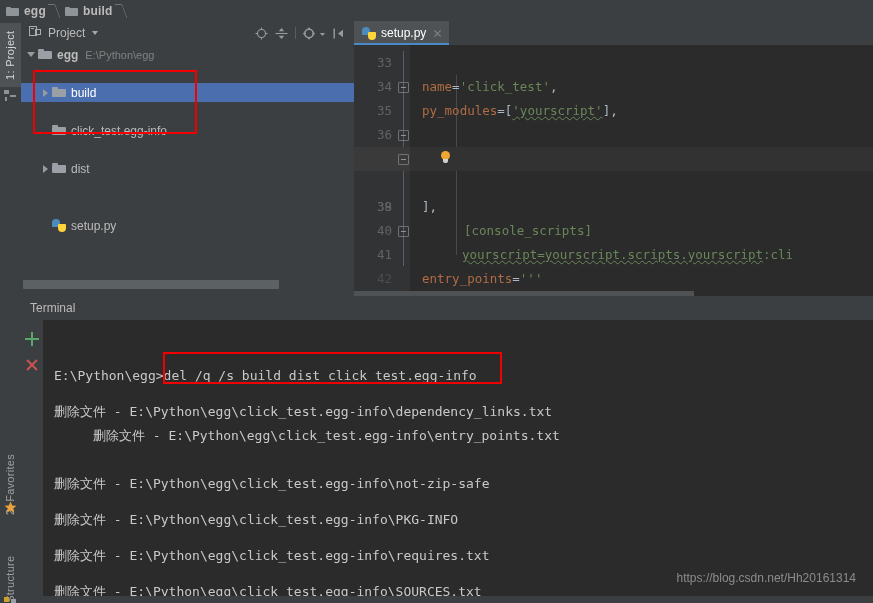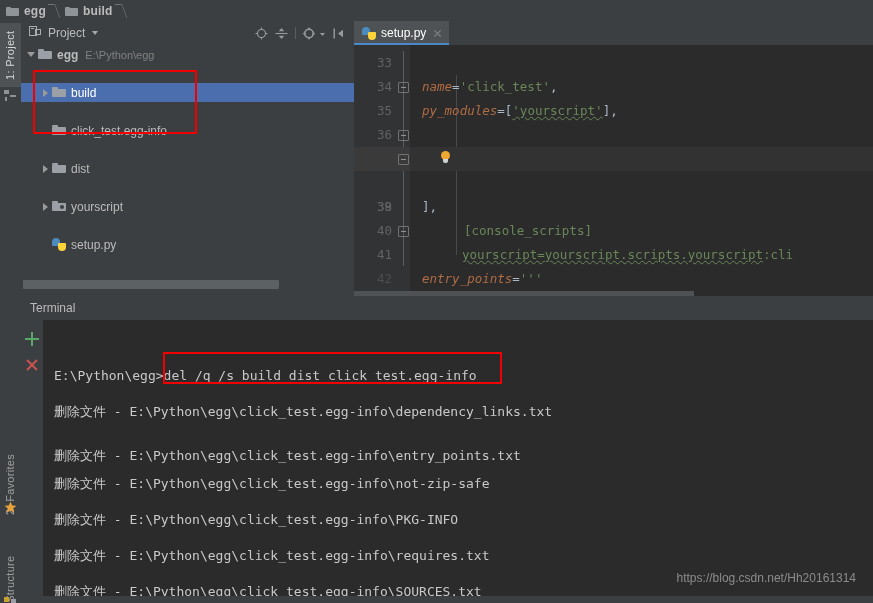--- a/index.html
+++ b/index.html
@@ -151,21 +151,21 @@
   .codeline{
     position:absolute;left:0;width:519px;height:24px;line-height:24px;white-space:pre;
   }
   .codeline.hl{background:#323232;}
   .codeline.hl .gbg{position:absolute;left:0;top:0;width:56px;height:24px;background:#3a3a3a;}
   .lnum{
     position:absolute;left:0;width:38px;text-align:right;color:#606366;font-size:12.5px;
     font-family:"DejaVu Sans Mono", monospace;
   }
   .codetext{position:absolute;left:68px;}
-  .k-arg{color:#b06c44;font-style:italic;}
+  .k-arg{color:#b06c44;}
   .k-str{color:#6a8759;}
   .k-pun{color:#a9b7c6;}
   .squig{
     text-decoration:underline;
     text-decoration-style:wavy;
     text-decoration-color:#6a8759;
     text-decoration-thickness:1px;
   }
   .fold{
     position:absolute;left:44px;top:7px;width:11px;height:11px;
@@ -334,27 +334,20 @@
         <span class="ficon plain"></span>
         <span class="lbl">click_test.egg-info</span>
       </div>
 
       <div class="row" style="top:57px;padding-left:20px;">
         <span class="arrow closed"></span>
         <span class="ficon plain"></span>
         <span class="lbl">dist</span>
       </div>
 
-      <div class="row" style="top:76px;padding-left:20px;">
-        <span class="arrow closed"></span>
-        <span class="ficon src">
-            <span class="dot"></span>
-          </span>
-        <span class="lbl">yourscript</span>
-      </div>
 
       <div class="row" style="top:95px;padding-left:20px;">
         <span class="arrow"></span>
         <span class="pyicon">
             <span class="b"></span>
             <span class="y"></span>
           </span>
         <span class="lbl">setup.py</span>
       </div>
 
@@ -451,21 +444,21 @@
     <div class="term-header">
       <span class="ttl">Terminal</span>
     </div>
     <div class="term-gutter">
       <span class="gbtn plus" style="top:12px;"></span>
       <span class="gbtn cross" style="top:38px;"></span>
     </div>
     <div class="term-body">
       <div class="tline" style="top:48px;">E:\Python\egg&gt;del /q /s build dist click_test.egg-info</div>
       <div class="tline" style="top:84px;">删除文件 - E:\Python\egg\click_test.egg-info\dependency_links.txt</div>
-      <div class="tline" style="top:128px;">删除文件 - E:\Python\egg\click_test.egg-info\entry_points.txt</div>
+      <div class="tline" style="top:108px;margin-left:39px;">删除文件 - E:\Python\egg\click_test.egg-info\entry_points.txt</div>
       <div class="tline" style="top:156px;">删除文件 - E:\Python\egg\click_test.egg-info\not-zip-safe</div>
       <div class="tline" style="top:192px;">删除文件 - E:\Python\egg\click_test.egg-info\PKG-INFO</div>
       <div class="tline" style="top:228px;">删除文件 - E:\Python\egg\click_test.egg-info\requires.txt</div>
       <div class="tline" style="top:264px;">删除文件 - E:\Python\egg\click_test.egg-info\SOURCES.txt</div>
 
     </div>
   </div>
 
   <div class="redbox" style="left:163px;top:352px;width:339px;height:32px;"></div>
 

